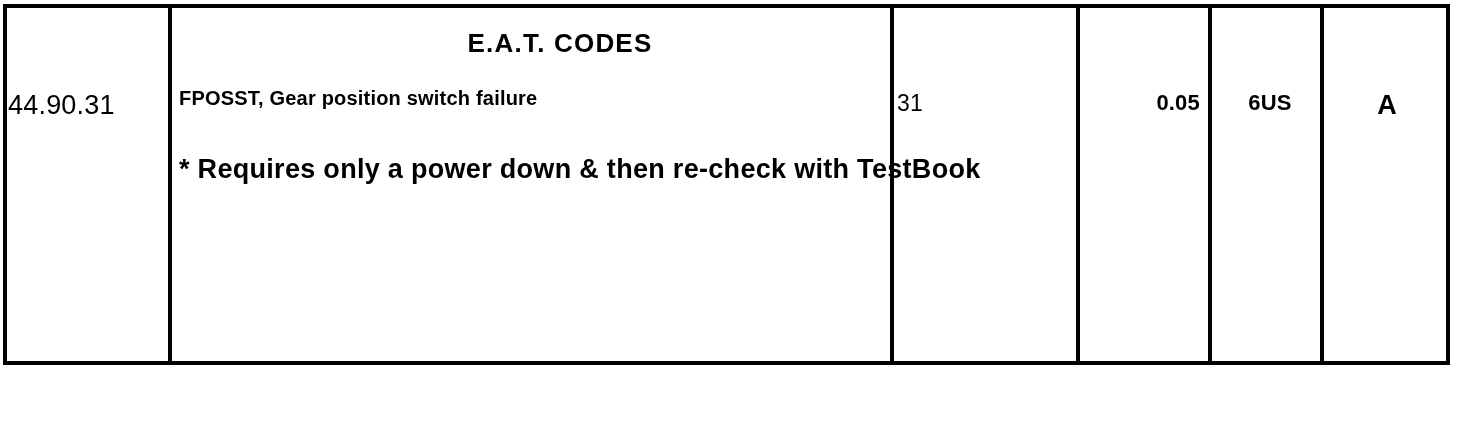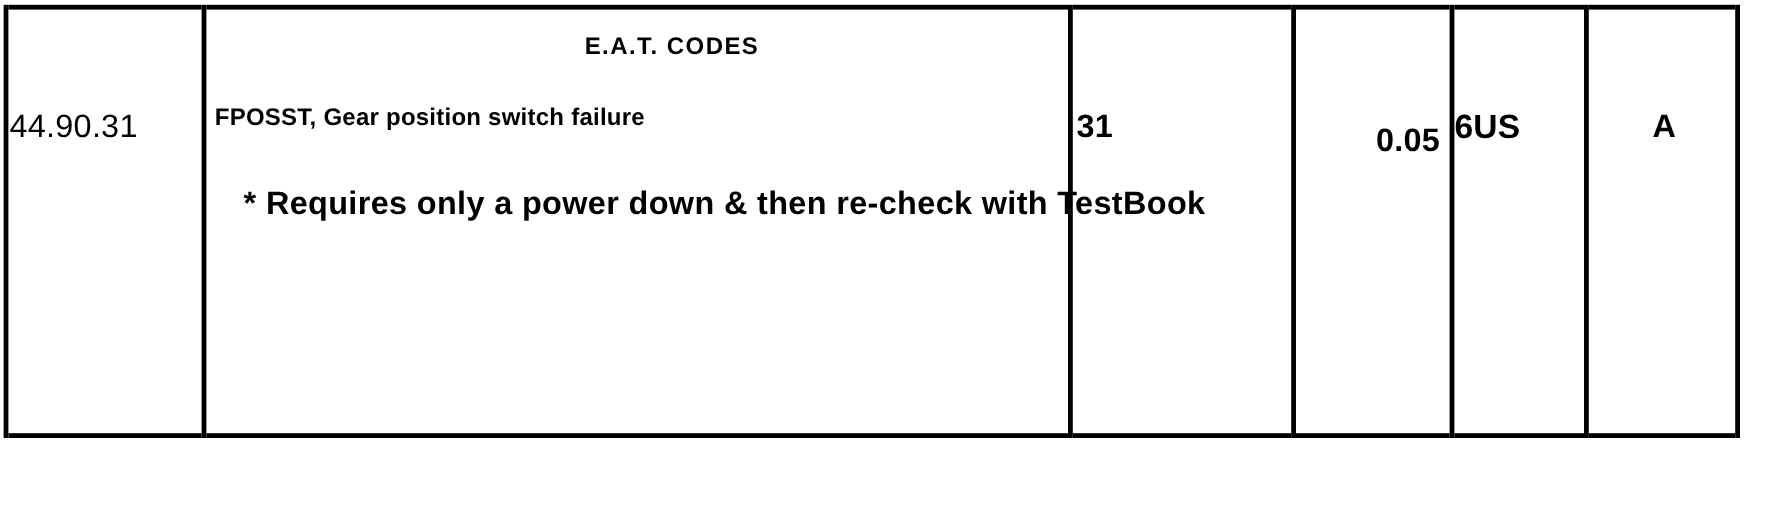--- a/index.html
+++ b/index.html
@@ -92,21 +92,21 @@
   }
 
   .desc-cell { overflow: visible; }
 
   .eat-title {
     position: absolute;
     left: 0;
     top: 20px;
     width: 776px;
     text-align: center;
-    font-size: 20px;
+    font-size: 26px;
     font-weight: bold;
     letter-spacing: 1.2px;
   }
   .desc-line {
     position: absolute;
     left: 7px;
     top: 79px;
     font-size: 20px;
     font-weight: bold;
     letter-spacing: 0.2px;
@@ -114,46 +114,45 @@
   }
   .desc-note {
     position: absolute;
     left: 7px;
     top: 146px;
     font-size: 27px;
     font-weight: bold;
     letter-spacing: 0.3px;
     white-space: nowrap;
     z-index: 5;
-    margin-left: 24px;
   }
 
   .pcode-val {
     position: absolute;
     left: 3px;
     top: 82px;
-    font-size: 27px;
-    font-weight: bold;
+    font-size: 23px;
+    font-weight: normal;
     letter-spacing: 0.2px;
   }
   .rr-val {
     position: absolute;
     right: 8px;
-    top: 94px;
-    font-size: 27px;
+    top: 82px;
+    font-size: 22px;
     font-weight: bold;
     letter-spacing: 0.2px;
   }
   .wty-val {
     position: absolute;
     left: 0;
     top: 82px;
     width: 116px;
-    text-align: left;
-    font-size: 28px;
+    text-align: center;
+    font-size: 22px;
     font-weight: bold;
     letter-spacing: 0.2px;
   }
   .drive-val {
     position: absolute;
     left: 0;
     top: 82px;
     width: 126px;
     text-align: center;
     font-size: 27px;

